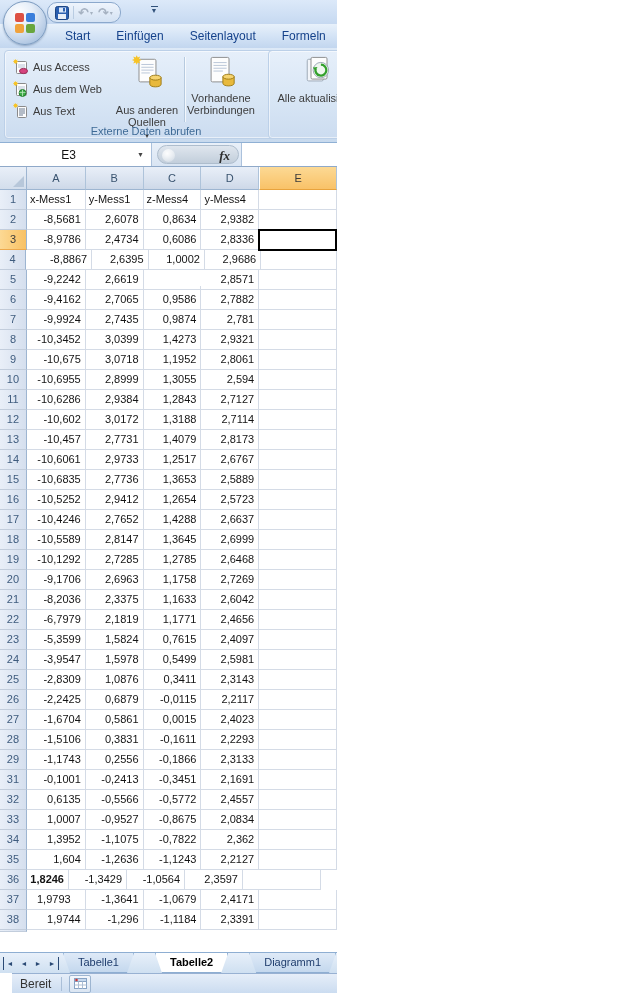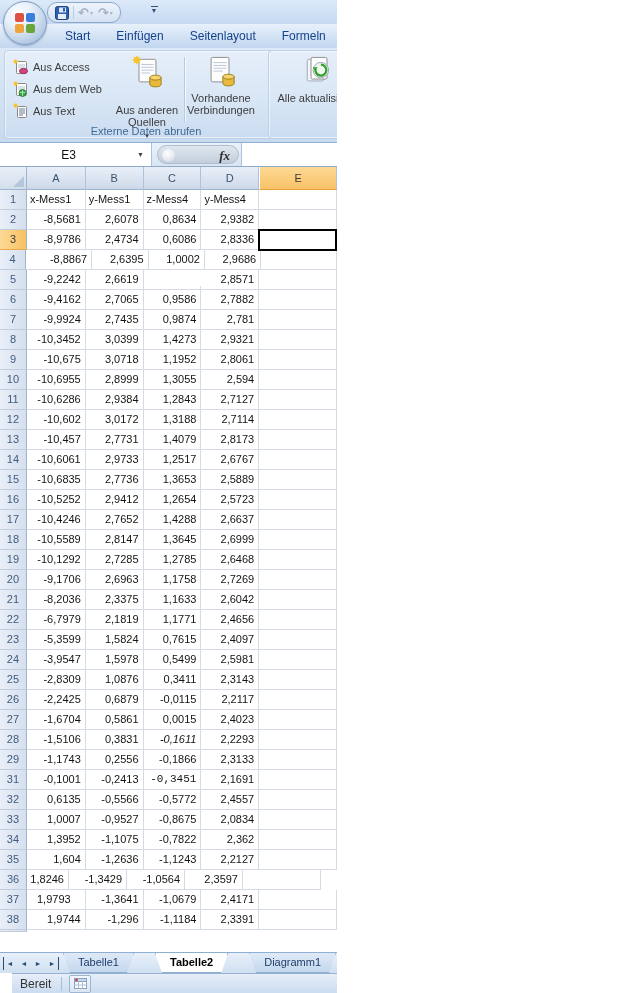--- a/index.html
+++ b/index.html
@@ -471,37 +471,37 @@
             <div class="cell num" style="width: 59px;">-1,6704</div>
             <div class="cell num" style="width: 58px;">0,5861</div>
             <div class="cell num" style="width: 58px;">0,0015</div>
             <div class="cell num" style="width: 58px;">2,4023</div>
             <div class="cell num" style="width: 78px;"></div>
           </div>
           <div class="grow">
             <div class="rnum">28</div>
             <div class="cell num" style="width: 59px;">-1,5106</div>
             <div class="cell num" style="width: 58px;">0,3831</div>
-            <div class="cell num" style="width: 58px; font-style: italic;">-0,1611</div>
+            <div class="cell num" style="width: 58px;">-0,1611</div>
             <div class="cell num" style="width: 58px;">2,2293</div>
             <div class="cell num" style="width: 78px;"></div>
           </div>
           <div class="grow">
             <div class="rnum">29</div>
             <div class="cell num" style="width: 59px;">-1,1743</div>
             <div class="cell num" style="width: 58px;">0,2556</div>
             <div class="cell num" style="width: 58px;">-0,1866</div>
             <div class="cell num" style="width: 58px;">2,3133</div>
             <div class="cell num" style="width: 78px;"></div>
           </div>
           <div class="grow">
             <div class="rnum">31</div>
             <div class="cell num" style="width: 59px;">-0,1001</div>
             <div class="cell num" style="width: 58px;">-0,2413</div>
-            <div class="cell num" style="width: 58px; font-family: Liberation Mono, monospace;">-0,3451</div>
+            <div class="cell num" style="width: 58px;">-0,3451</div>
             <div class="cell num" style="width: 58px;">2,1691</div>
             <div class="cell num" style="width: 78px;"></div>
           </div>
           <div class="grow">
             <div class="rnum">32</div>
             <div class="cell num" style="width: 59px;">0,6135</div>
             <div class="cell num" style="width: 58px;">-0,5566</div>
             <div class="cell num" style="width: 58px;">-0,5772</div>
             <div class="cell num" style="width: 58px;">2,4557</div>
             <div class="cell num" style="width: 78px;"></div>
@@ -525,21 +525,21 @@
           <div class="grow">
             <div class="rnum">35</div>
             <div class="cell num" style="width: 59px;">1,604</div>
             <div class="cell num" style="width: 58px;">-1,2636</div>
             <div class="cell num" style="width: 58px;">-1,1243</div>
             <div class="cell num" style="width: 58px;">2,2127</div>
             <div class="cell num" style="width: 78px;"></div>
           </div>
           <div class="grow">
             <div class="rnum">36</div>
-            <div class="cell num" style="width: 42px;">1,8246</div>
+            <div class="cell num" style="width: 42px; font-weight: bold;">1,8246</div>
             <div class="cell num" style="width: 58px;">-1,3429</div>
             <div class="cell num" style="width: 58px;">-1,0564</div>
             <div class="cell num" style="width: 58px;">2,3597</div>
             <div class="cell num" style="width: 78px;"></div>
           </div>
           <div class="grow">
             <div class="rnum">37</div>
             <div class="cell num" style="width: 59px; text-align: center;">1,9793</div>
             <div class="cell num" style="width: 58px;">-1,3641</div>
             <div class="cell num" style="width: 58px;">-1,0679</div>

